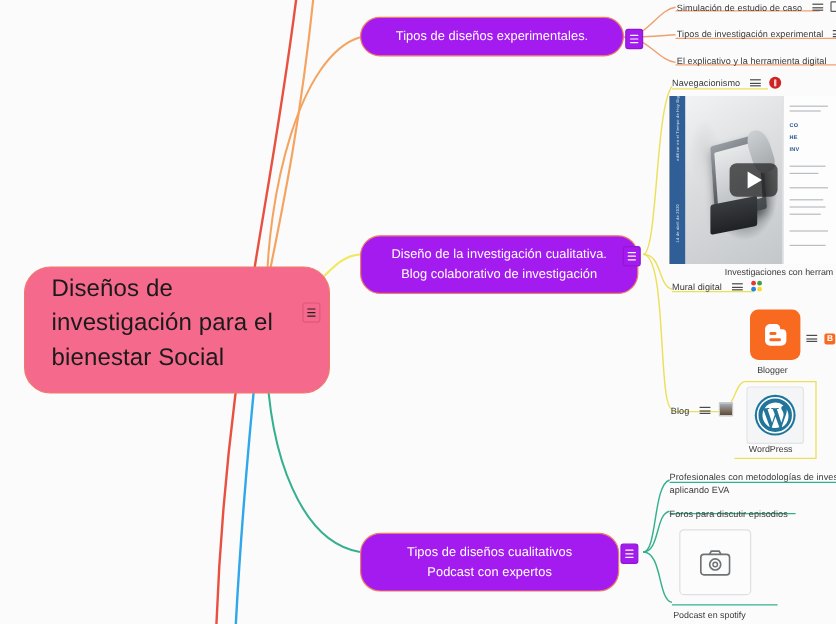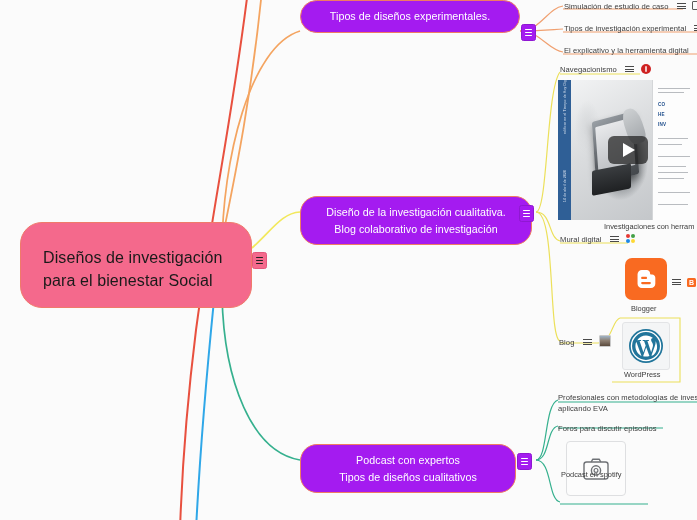--- a/index.html
+++ b/index.html
@@ -8,25 +8,25 @@
     width:697px;height:520px;overflow:hidden;position:relative;
     background:#fbfbfb;
     font-family:"Liberation Sans","DejaVu Sans",sans-serif;
     -webkit-font-smoothing:antialiased;
   }
   #canvas{position:absolute;inset:0;width:697px;height:520px;}
   #links{position:absolute;left:0;top:0;width:697px;height:520px;pointer-events:none;}
 
   
   .central{
-    position:absolute;left:20px;top:222px;width:232px;
+    position:absolute;left:20px;top:222px;width:255px;
     box-sizing:border-box;
     background:#f4698c;border:1.6px solid #f07a6a;border-radius:22px;
-    padding:24px 16px 15px 22px;
-    color:#1a1a1a;font-size:16px;line-height:1.42;letter-spacing:.1px;
+    padding:4px 16px 15px 22px;
+    color:#1a1a1a;font-size:20px;line-height:1.42;letter-spacing:.1px;
   }
   .node-handle{
     position:absolute;width:13px;height:15px;border-radius:2.5px;
     display:flex;flex-direction:column;justify-content:center;align-items:center;gap:1.5px;
   }
   .node-handle i{display:block;width:7px;height:1.3px;background:#222;border-radius:1px;}
   .handle-central{left:252px;top:252px;background:#f4698c;border:1px solid #e4567c;}
 
   
   .pnode{
@@ -145,21 +145,21 @@
 
   <div class="central">
     <span>Diseños de investigación para el bienestar Social</span>
   </div>
   <div class="node-handle handle-central">
     <i></i>
       <i></i>
       <i></i>
   </div>
 
-  <div class="pnode" style="left:300px;top:0;width:220px;">
+  <div class="pnode" style="left:300px;top:14px;width:220px;">
     <div>Tipos de diseños experimentales.</div>
   </div>
   <div class="node-handle handle-p" style="left:521px;top:24px;">
     <i></i>
       <i></i>
       <i></i>
   </div>
 
   <div class="leaf" style="left:564px;top:1px;">
     <span>Simulación de estudio de caso</span>
@@ -252,22 +252,22 @@
   <div class="wptile" style="left:622px;top:322px;width:46px;height:46px;">
     <svg width="36" height="36" viewBox="0 0 36 36" aria-hidden="true">
       <circle cx="18" cy="18" r="17" fill="#21759b"></circle>
       <circle cx="18" cy="18" r="14.6" fill="none" stroke="#ffffff" stroke-width="1.3"></circle>
       <path fill="#ffffff" d="M7.4 18c0-1.5.3-3 .9-4.3l5.2 14.2C10 26.1 7.4 22.4 7.4 18zm10.6 10.6c-1 0-2-.15-2.9-.43l3.1-9 3.17 8.68c.02.05.05.1.07.14-1.07.38-2.22.6-3.44.6zm1.45-15.6c.63-.03 1.2-.1 1.2-.1.57-.07.5-.9-.06-.87 0 0-1.7.13-2.8.13-1.03 0-2.76-.13-2.76-.13-.57-.03-.63.83-.07.87 0 0 .53.07 1.1.1l1.63 4.46-2.29 6.85-3.8-11.3c.63-.04 1.2-.1 1.2-.1.56-.07.5-.9-.07-.87 0 0-1.7.13-2.8.13-.2 0-.43 0-.68-.01C11.1 9.1 14.4 7.4 18 7.4c2.7 0 5.16 1.03 7 2.72-.04 0-.09-.01-.14-.01-1.03 0-1.77.9-1.77 1.87 0 .87.5 1.6 1.03 2.47.4.7.87 1.6.87 2.9 0 .9-.26 1.94-.8 3.4l-1.05 3.5-3.73-11.2zm4.2 14.1 3.18-9.2c.6-1.48.8-2.67.8-3.73 0-.38-.03-.74-.07-1.07 1.18 2.15 1.73 4.6 1.47 7.06-.35 3.3-2.2 6.1-5.38 7.94z"></path>
     </svg>
   </div>
   <div class="leaf-cap" style="left:624px;top:370px;">WordPress</div>
 
   <div class="pnode" style="left:300px;top:444px;width:216px;">
+    <div>Tipos de diseños cualitativos</div>
     <div>Podcast con expertos</div>
-    <div>Tipos de diseños cualitativos</div>
   </div>
   <div class="node-handle handle-p" style="left:517px;top:453px;">
     <i></i>
       <i></i>
       <i></i>
   </div>
 
   <div class="leaf wrap" style="left:558px;top:392px;width:150px;">
     <span>Profesionales con metodologías de inves aplicando EVA</span>
   </div>
@@ -276,15 +276,15 @@
   </div>
 
   <div class="camcard" style="left:566px;top:441px;width:58px;height:53px;">
     <svg width="26" height="22" viewBox="0 0 26 22" aria-hidden="true">
       <rect x="1" y="4" width="24" height="17" rx="2.6" fill="none" stroke="#6f7276" stroke-width="1.4"></rect>
       <path d="M8.2 4 L9.8 1.2 h6.4 L17.8 4" fill="none" stroke="#6f7276" stroke-width="1.4" stroke-linejoin="round"></path>
       <circle cx="13" cy="12.4" r="4.6" fill="none" stroke="#6f7276" stroke-width="1.4"></circle>
       <circle cx="13" cy="12.4" r="1.9" fill="none" stroke="#6f7276" stroke-width="1.2"></circle>
     </svg>
   </div>
-  <div class="leaf-cap" style="left:561px;top:470px;">Podcast en spotify</div>
+  <div class="leaf-cap" style="left:561px;top:508px;">Podcast en spotify</div>
 
 </div>
 
 </body></html>

